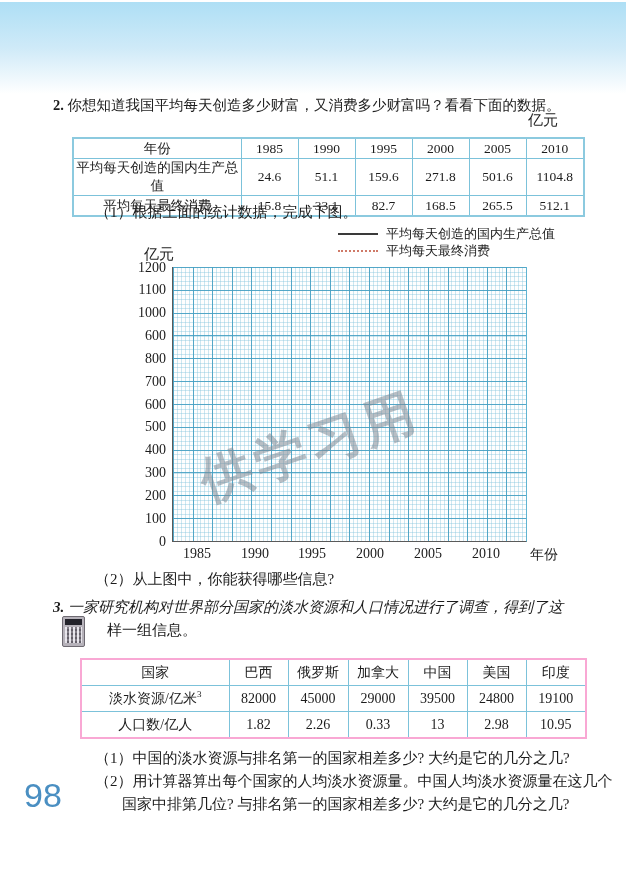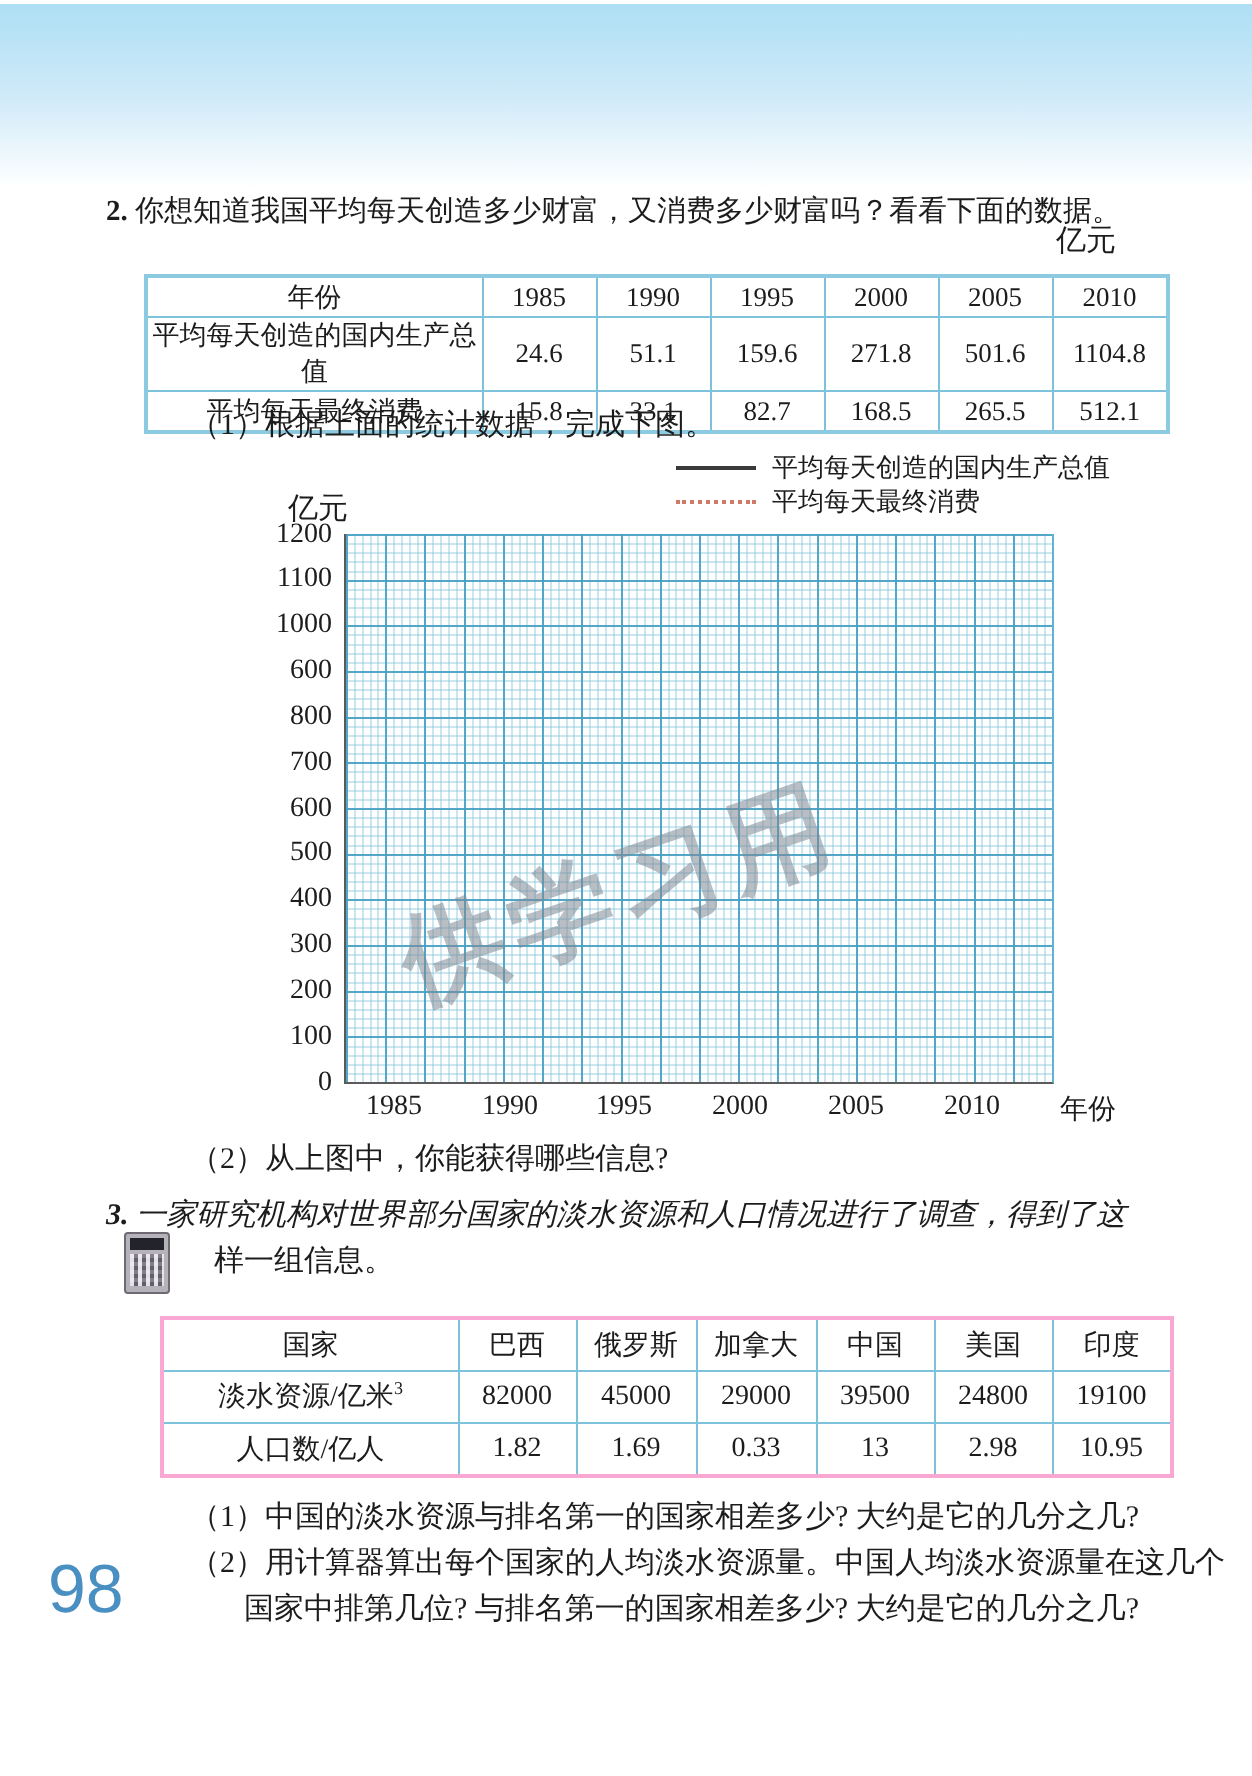--- a/index.html
+++ b/index.html
@@ -201,21 +201,21 @@
       <td>82000</td>
       <td>45000</td>
       <td>29000</td>
       <td>39500</td>
       <td>24800</td>
       <td>19100</td>
     </tr>
     <tr>
       <td>人口数/亿人</td>
       <td>1.82</td>
-      <td>1.69</td>
+      <td>2.26</td>
       <td>0.33</td>
       <td>13</td>
       <td>2.98</td>
       <td>10.95</td>
     </tr>
   </tbody>
     </table>
 
   <div class="txt" style="left:78px;top:749px;">
     <span>（1）</span><span>中国的淡水资源与排名第一的国家相差多少? 大约是它的几分之几?</span>

